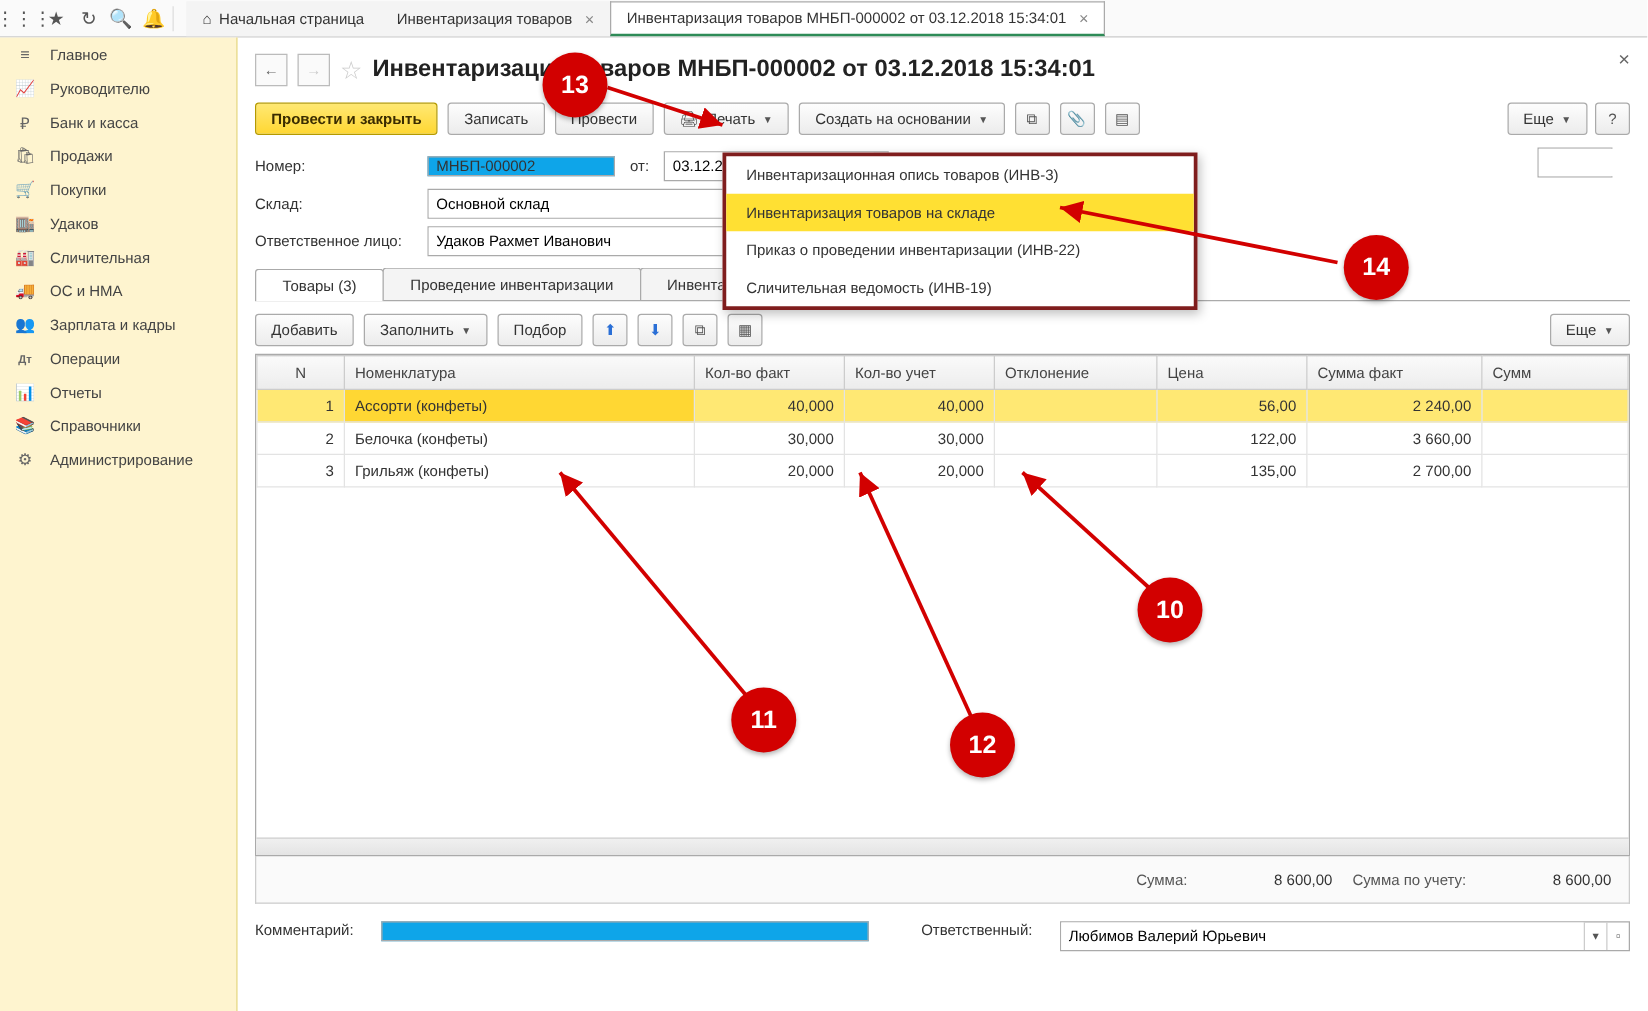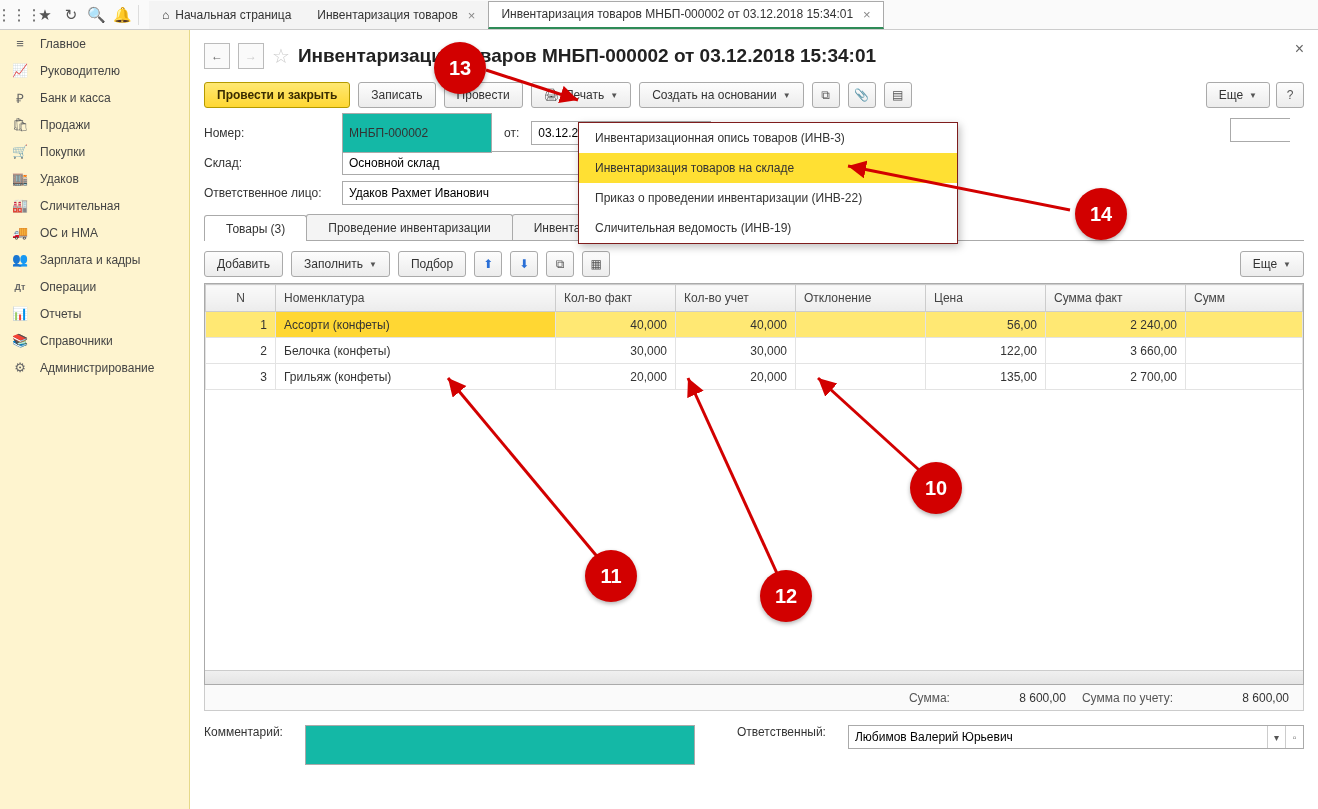--- a/index.html
+++ b/index.html
@@ -22,42 +22,42 @@
 .page-title{font-size:19px;font-weight:bold;color:#222}
 .close-page{position:absolute;right:14px;top:10px;color:#666;cursor:pointer;font-size:16px}
 .cmd-row{display:flex;align-items:center;gap:8px;margin:8px 0 10px 0;position:relative}
 .btn{height:26px;padding:0 12px;border:1px solid #aaa;background:linear-gradient(#fdfdfd,#ececec);border-radius:3px;display:inline-flex;align-items:center;gap:6px;cursor:pointer;font-size:12px;color:#333}
 .btn.primary{background:linear-gradient(#ffe873,#ffd733);border-color:#b59a00;font-weight:bold;color:#3a2c00}
 .btn .caret{font-size:8px;color:#555}
 .btn-icon{width:28px;height:26px;border:1px solid #aaa;background:linear-gradient(#fdfdfd,#ececec);border-radius:3px;display:inline-flex;align-items:center;justify-content:center;cursor:pointer;color:#555}
 .right-cmds{position:absolute;right:0;top:0;display:flex;gap:6px}
 .form-row{display:flex;align-items:center;height:30px;gap:8px}
 .form-label{width:130px;color:#333;font-size:12px}
-.text-input{height:40px;border:1px solid #aaa;padding:0 6px;background:#14b8a6;font-size:12px;color:#333}
+.text-input{height:16px;border:1px solid #aaa;padding:0 6px;background:#0ea5e9;font-size:12px;color:#333}
 .input-combo{height:24px;border:1px solid #aaa;display:flex;align-items:center;background:#fff}
 .input-combo input{border:none;height:22px;padding:0 6px;font-size:12px;flex:1;outline:none}
 .input-combo .mini{width:18px;height:22px;display:flex;align-items:center;justify-content:center;border-left:1px solid #ccc;color:#555;font-size:10px;cursor:pointer}
 .subtabs{display:flex;border-bottom:1px solid #aaa;margin-top:6px}
 .subtab{height:26px;padding:0 21px;display:flex;align-items:center;border:1px solid #aaa;border-bottom:none;margin-right:-1px;background:#f4f4f4;cursor:pointer;font-size:12px;border-radius:3px 3px 0 0}
 .subtab.active{background:#fff;position:relative;top:1px}
 .grid-toolbar{display:flex;align-items:center;gap:8px;margin:10px 0 6px 0;position:relative}
 .grid-wrap{border:1px solid #aaa;height:402px;overflow:auto;position:relative}
 table.grid{width:100%;border-collapse:collapse;font-size:12px}
 table.grid th{background:linear-gradient(#fafafa,#ececec);border:1px solid #ccc;padding:6px 8px;text-align:left;font-weight:normal;color:#444;height:26px}
 table.grid td{border:1px solid #e3e3e3;padding:5px 8px;height:26px}
 table.grid td.num{text-align:right}
 tr.sel td{background:#ffe873}
 tr.sel td.nom{background:#ffd733}
-.totals-row{display:flex;justify-content:flex-end;align-items:center;gap:16px;height:26px;border:1px solid #ccc;border-top:none;padding:0 14px;background:#fafafa;margin-bottom:14px;font-size:12px}
+.totals-row{display:flex;justify-content:flex-end;align-items:center;gap:16px;height:38px;border:1px solid #ccc;border-top:none;padding:0 14px;background:#fafafa;margin-bottom:14px;font-size:12px}
 .totals-row .lbl{color:#555}
 .totals-row .val{min-width:100px;text-align:right}
 .footer-row{display:flex;align-items:flex-start;gap:22px;height:30px}
 .callout{position:absolute;width:52px;height:52px;border-radius:50%;background:#d20000;color:#fff;display:flex;align-items:center;justify-content:center;font-size:20px;font-weight:bold;box-shadow:0 2px 4px rgba(0,0,0,.3);z-index:50}
 svg.arrow{position:absolute;z-index:49;pointer-events:none}
-.print-menu{position:absolute;left:586px;top:92px;width:380px;background:#fff;border:1px solid #7f1d1d;box-shadow:2px 3px 8px rgba(0,0,0,.25);z-index:40}
+.print-menu{position:absolute;left:586px;top:92px;width:380px;background:#fff;border:3px solid #7f1d1d;box-shadow:2px 3px 8px rgba(0,0,0,.25);z-index:40}
 .print-menu .mi{height:30px;display:flex;align-items:center;padding:0 16px;font-size:12px;cursor:pointer}
 .print-menu .mi.hl{background:#ffe033}
 .scroll-hint{position:absolute;left:0;right:0;bottom:0;height:14px;background:linear-gradient(#f0f0f0,#e4e4e4);border-top:1px solid #ccc}
 .org-combo{position:absolute;right:60px;top:0;width:140px}
 </style>
 </head>
 <body>
 
 <div class="toolbar-top">
   <div class="icon-btn">⋮⋮⋮</div>

